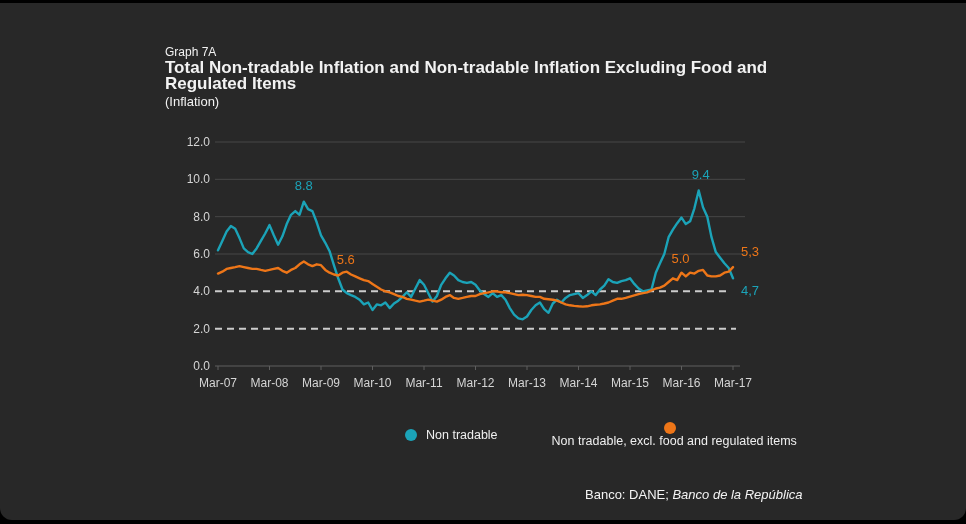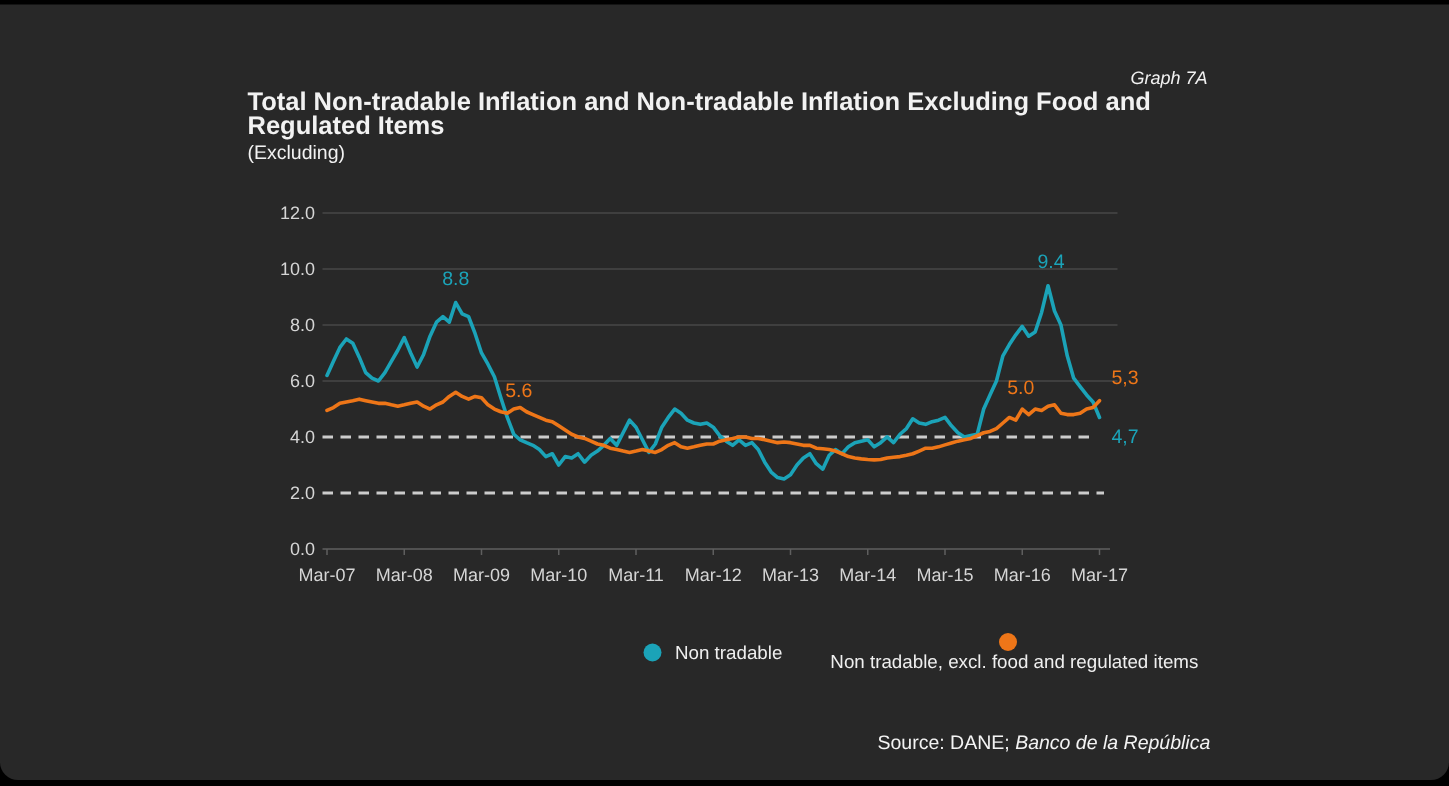--- a/index.html
+++ b/index.html
@@ -6,25 +6,25 @@
   body{width:966px;height:524px;overflow:hidden;font-family:"Liberation Sans",sans-serif;}
   .slide{
     position:relative;
     width:966px;height:517px;
     margin-top:3px;
     background:#282828;
     border-radius:0 0 12px 12px;
     overflow:hidden;
   }
   .title-block{position:absolute;left:165px;top:42px;color:#f2f2f2;}
-  .graph-number{font-style:italic;font-size:12px;line-height:15px;text-align:right;}
+  .graph-number{font-size:12px;line-height:15px;}
   .graph-title{font-weight:bold;font-size:17px;line-height:16px;max-width:640px;}
   .unit-label{position:absolute;left:165px;top:91px;font-size:13px;color:#f2f2f2;}
   .chart-svg{position:absolute;left:0;top:0;}
-  .legend{position:absolute;left:429px;top:419px;display:flex;align-items:center;}
+  .legend{position:absolute;left:405px;top:419px;display:flex;align-items:center;gap:22px;}
   .legend-item{display:flex;align-items:center;}
   .legend-item + .legend-item{margin-left:32px;flex-direction:column;}
   .legend-dot{width:12px;height:12px;border-radius:50%;margin-right:9px;flex:0 0 auto;}
   .legend-label{font-size:12.5px;color:#efefef;}
   .source-line{position:absolute;left:585px;top:484px;font-size:13px;color:#f4f4f4;}
   .source-italic{font-style:italic;margin-top:32px;}
 </style>
 </head>
 <body>
 
@@ -74,28 +74,28 @@
       <text x="700.6666666666667" y="175.5333333333333" fill="#1ba3b8" font-size="13" text-anchor="middle">9.4</text>
       <text x="680.5" y="259.66666666666663" fill="#ee7618" font-size="13" text-anchor="middle">5.0</text>
       <text x="741" y="253.06666666666666" fill="#ee7618" font-size="13" text-anchor="start">5,3</text>
       <text x="741" y="292.26666666666665" fill="#1ba3b8" font-size="13" text-anchor="start">4,7</text>
     </svg>
 
   <div class="title-block">
     <div class="graph-number">Graph 7A</div>
     <div class="graph-title">Total Non-tradable Inflation and Non-tradable Inflation Excluding Food and Regulated Items</div>
   </div>
-  <div class="unit-label">(Excluding)</div>
+  <div class="unit-label">(Inflation)</div>
 
   <div class="legend">
     <div class="legend-item">
       <span class="legend-dot" id="dot-0" style="background: rgb(27, 163, 184);"></span>
       <span class="legend-label">Non tradable</span>
     </div>
     <div class="legend-item">
       <span class="legend-dot" id="dot-1" style="background: rgb(238, 118, 24);"></span>
       <span class="legend-label">Non tradable, excl. food and regulated items</span>
     </div>
   </div>
 
-  <div class="source-line"><span>Source: DANE; </span><span class="source-italic">Banco de la República</span></div>
+  <div class="source-line"><span>Banco: DANE; </span><span class="source-italic">Banco de la República</span></div>
 
 </div>
 
 </body></html>

